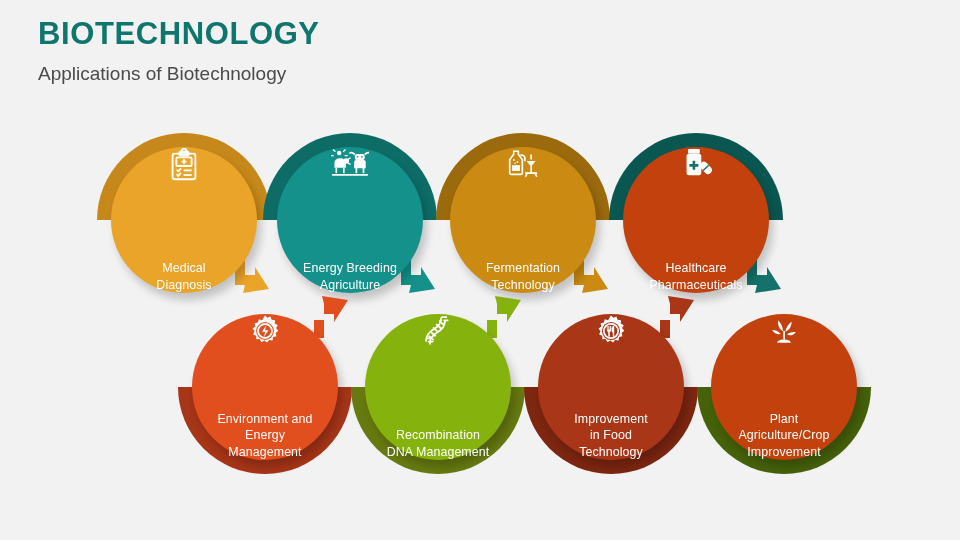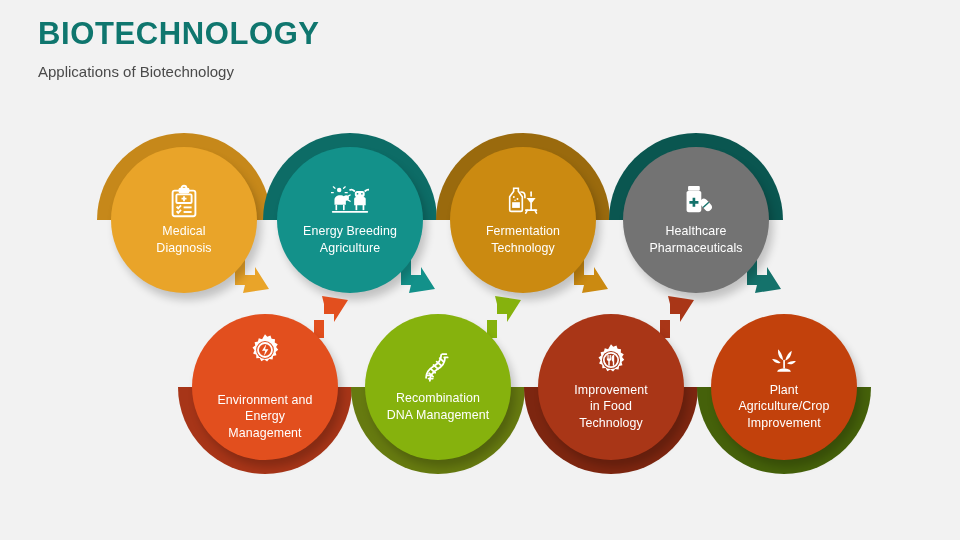--- a/index.html
+++ b/index.html
@@ -15,21 +15,21 @@
   
   #header { position:absolute; left:38px; top:16px; }
   #slide-title {
     font-size:31px;
     font-weight:bold;
     color:#0f766e;
     letter-spacing:0.6px;
     line-height:1.15;
   }
   #slide-subtitle {
-    font-size:15px;
+    font-size:19px;
     color:#4a4a4a;
     margin-top:11px;
     line-height:1.2;
   }
 
   
   #diagram {
     position:absolute;
     left:0; top:0;
     width:960px; height:540px;
@@ -51,21 +51,21 @@
 
   
   .disc {
     position:absolute;
     left:14px; top:14px;
     width:146px; height:146px;
     border-radius:50%;
     display:flex;
     flex-direction:column;
     align-items:center;
-    justify-content:center;
+    justify-content:space-between;
     text-align:center;
     color:#fff;
     padding:0 8px;
   }
   .node.top .disc { box-shadow: 4px 7px 9px rgba(0,0,0,0.20); }
   .node.bot .disc { box-shadow: 4px 7px 9px rgba(0,0,0,0.20); }
 
   .icon { height:34px; margin-bottom:5px; display:flex; align-items:flex-end; }
   .icon svg { display:block; }
 
@@ -175,21 +175,21 @@
 Technology</div>
       </div>
     </div>
     <div class="node top" style="left: 609px; top: 133px;">
       <div class="arrow">
         <svg width="58" height="58" viewBox="0 0 58 58">
       <path d="M2 2 L30 2 L30 26 L40 26 L40 18 L54 40 L28 44 L30 36 L20 36 L20 20 L2 20 Z" fill="#14726B"></path>
     </svg>
       </div>
       <div class="ring" style="background: rgb(10, 86, 80);"></div>
-      <div class="disc" style="background: #737373;">
+      <div class="disc" style="background: #c2410c;">
         <div class="icon">
           <svg width="34" height="34" viewBox="0 0 36 36" fill="#fff">
       <rect x="9.6" y="2.2" width="12.4" height="5" rx="1"></rect>
       <path d="M8 9.2c0-1 .8-1.8 1.8-1.8h12c1 0 1.8.8 1.8 1.8v18.4c0 1.3-1 2.4-2.4 2.4H10.4c-1.3 0-2.4-1-2.4-2.4z"></path>
       <path d="M14.4 14.6h2.8v3.4h3.4v2.8h-3.4v3.4h-2.8v-3.4H11v-2.8h3.4z" fill="#14726B"></path>
       <g transform="translate(20.6 19.4) rotate(-42)">
         <rect x="0" y="0" width="8.2" height="14.6" rx="4.1"></rect>
         <path d="M0 7.3h8.2" stroke="#14726B" stroke-width="1.5"></path>
       </g>
     </svg>

